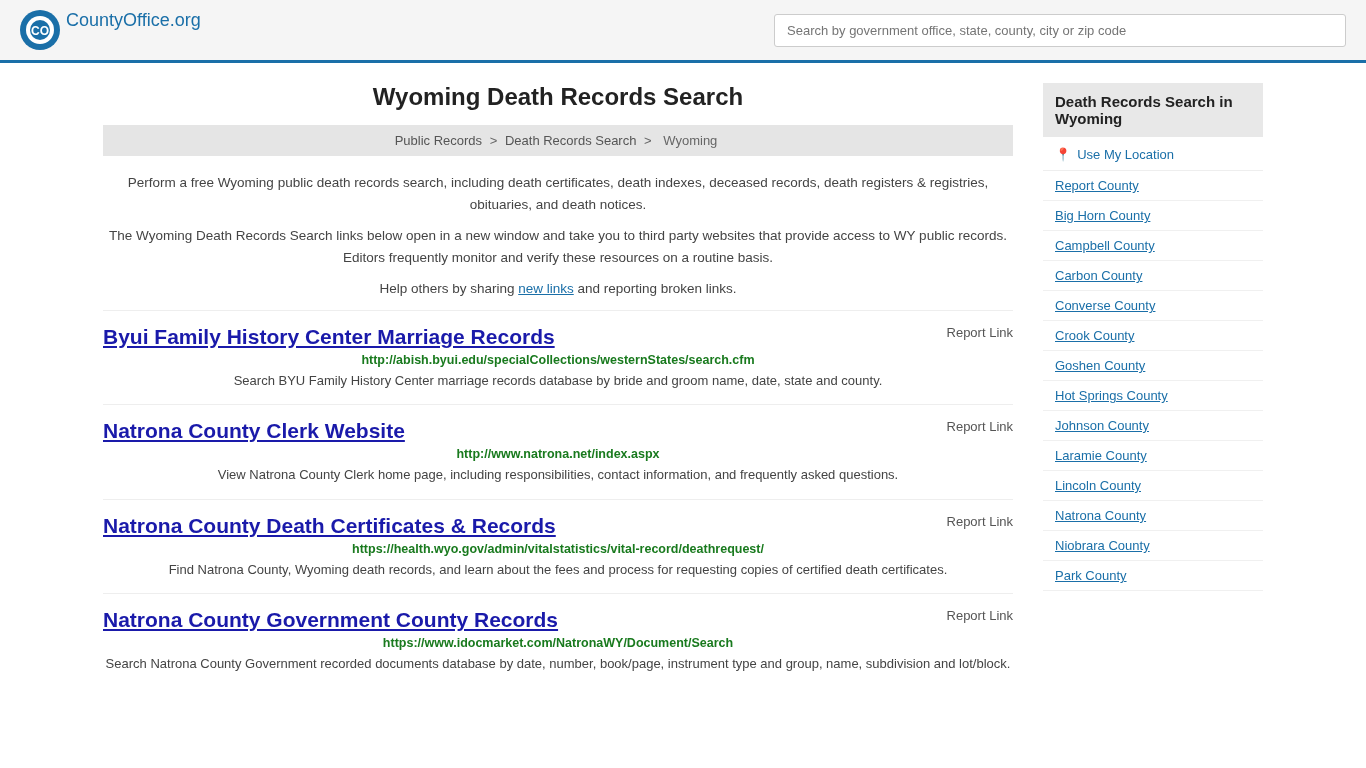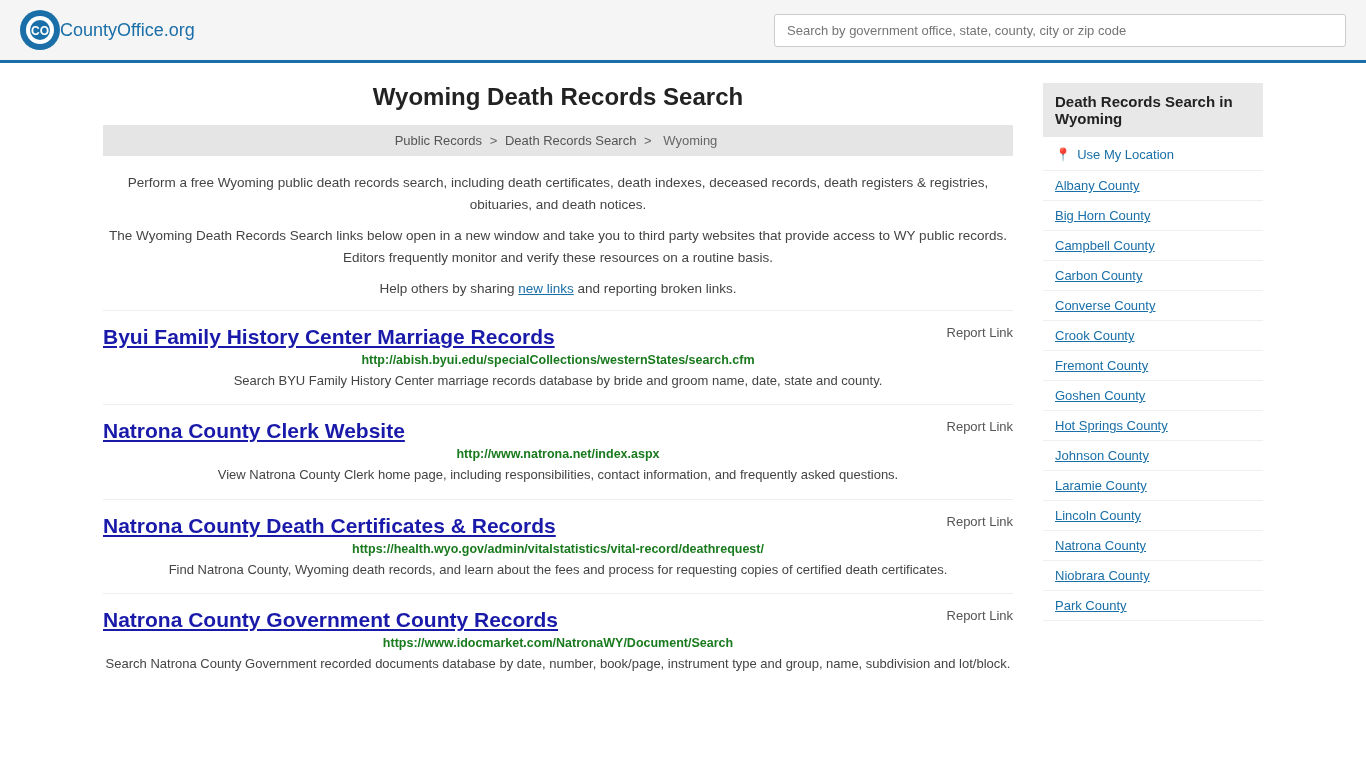--- a/index.html
+++ b/index.html
@@ -9,21 +9,22 @@
     #header {
       background: #f5f5f5;
       border-bottom: 3px solid #1a6fa8;
       padding: 10px 20px;
       display: flex;
       align-items: center;
       justify-content: space-between;
     }
     #logo-area {
       display: flex;
-      align-items: center;
+      align-items: flex-start;
+      gap: 6px;
     }
     #logo-icon {
       width: 40px;
       height: 40px;
     }
     #logo-text {
       font-size: 18px;
       color: #333;
     }
     #logo-text span {
@@ -230,27 +231,26 @@
 
   <div id="sidebar">
     <div id="sidebar-title">Death Records Search in Wyoming</div>
 
     <div class="sidebar-use-location">
       <span style="font-size:13px;">📍</span>
       <span>Use My Location</span>
     </div>
 
     <div id="county-links">
-      <a class="sidebar-county-link">Albany County</a>
+      <a class="sidebar-county-link">Report County</a>
       <a class="sidebar-county-link">Big Horn County</a>
       <a class="sidebar-county-link">Campbell County</a>
       <a class="sidebar-county-link">Carbon County</a>
       <a class="sidebar-county-link">Converse County</a>
       <a class="sidebar-county-link">Crook County</a>
-      <a class="sidebar-county-link">Fremont County</a>
       <a class="sidebar-county-link">Goshen County</a>
       <a class="sidebar-county-link">Hot Springs County</a>
       <a class="sidebar-county-link">Johnson County</a>
       <a class="sidebar-county-link">Laramie County</a>
       <a class="sidebar-county-link">Lincoln County</a>
       <a class="sidebar-county-link">Natrona County</a>
       <a class="sidebar-county-link">Niobrara County</a>
       <a class="sidebar-county-link">Park County</a>
     </div>
   </div>

